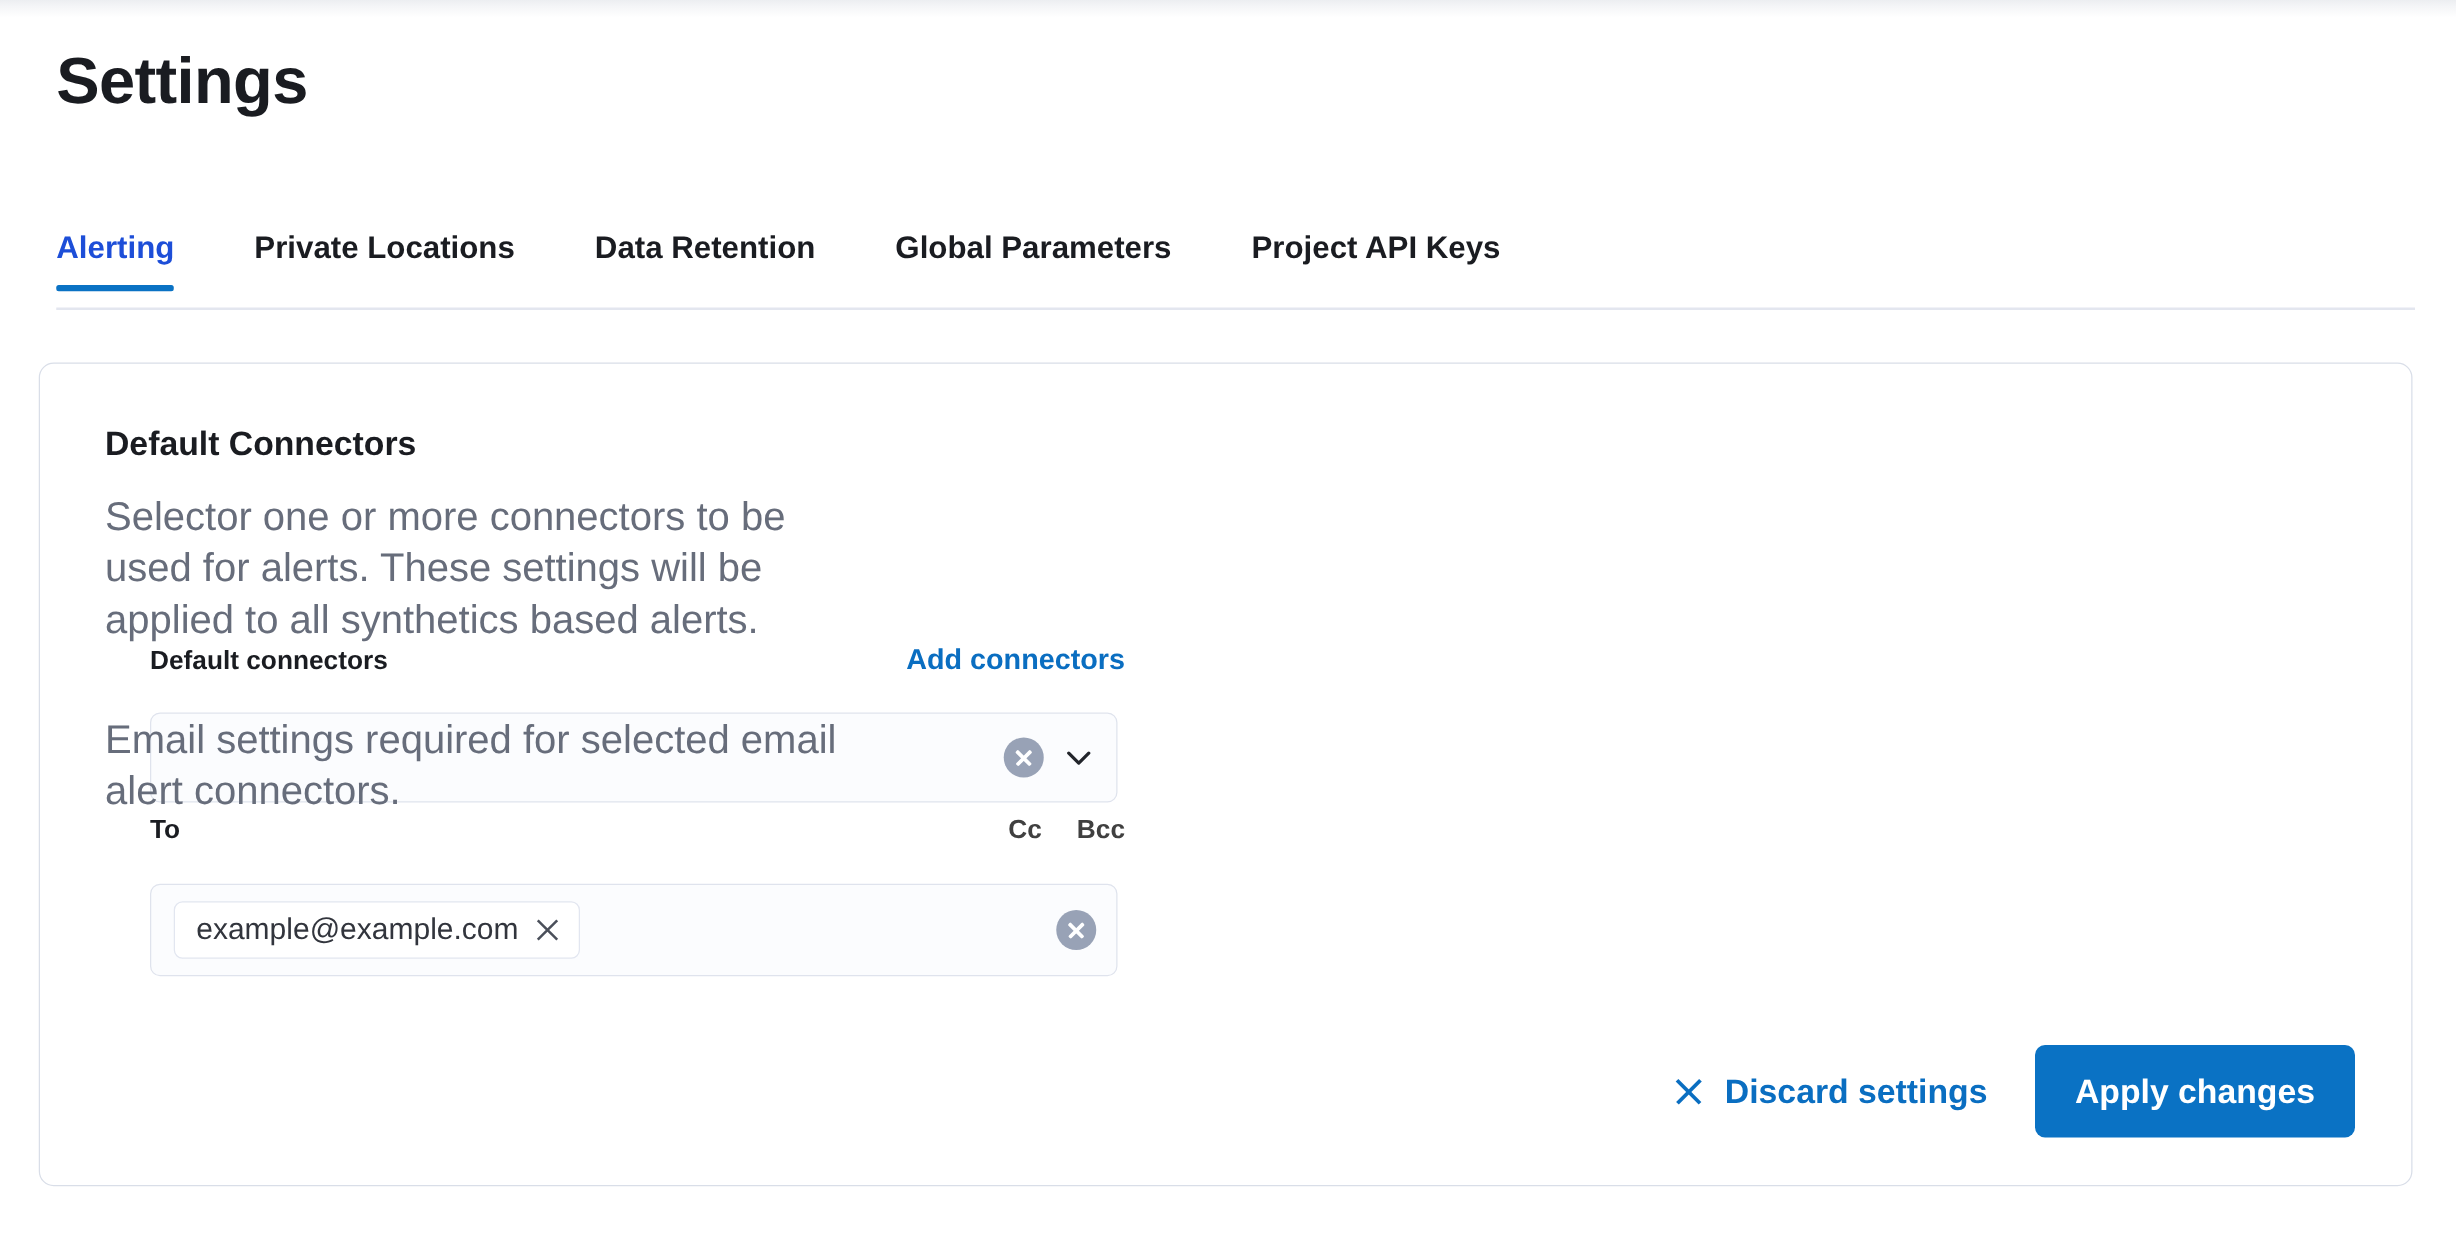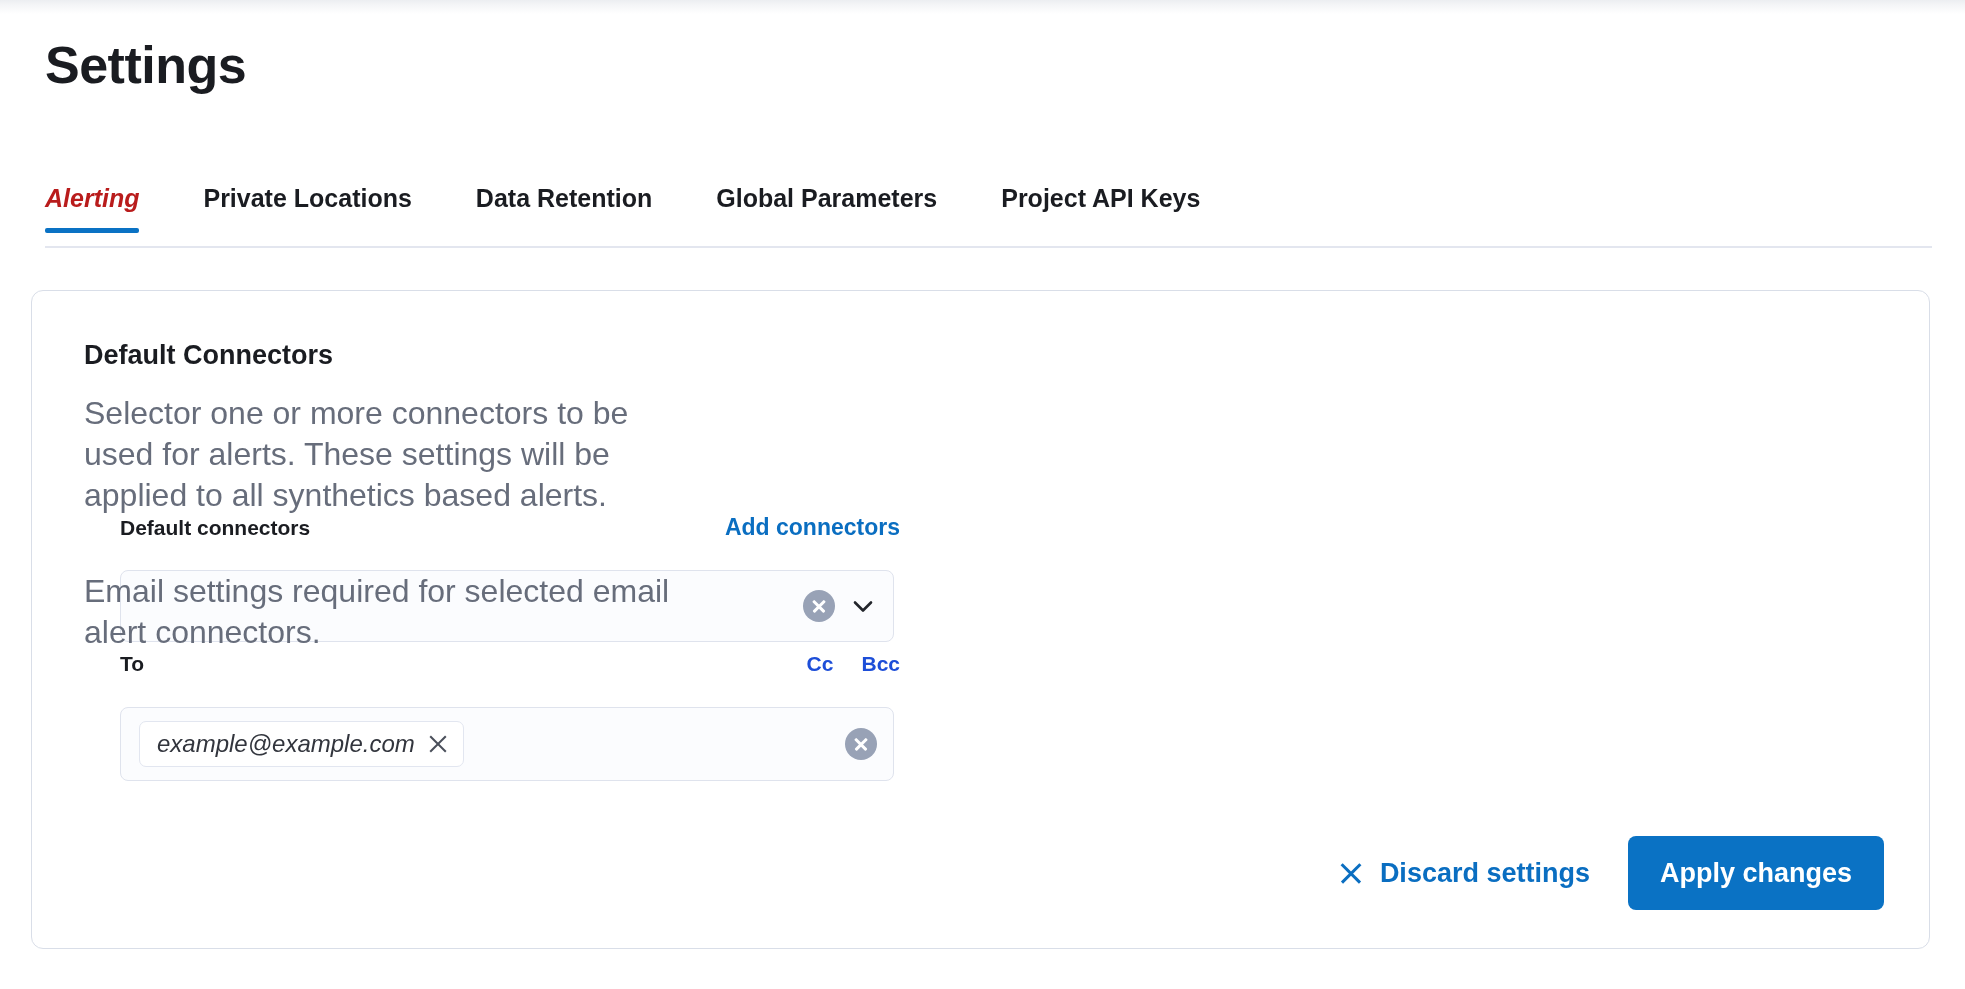--- a/index.html
+++ b/index.html
@@ -57,21 +57,21 @@
     font-size: 25px;
     font-weight: 700;
     color: #1a1c21;
     background: none;
     border: none;
     cursor: pointer;
     white-space: nowrap;
     font-family: "Liberation Sans", sans-serif;
     line-height: 1;
   }
-  .tab.active { color: #b91c1c; font-style: italic; }
+  .tab.active { color: #1d4ed8; }
   .tab.active::after {
     content: "";
     position: absolute;
     left: 0; right: 0;
     bottom: -2px;
     height: 5px;
     background: #0a72c4;
     border-radius: 2px;
   }
 
@@ -143,42 +143,42 @@
     border: none;
     cursor: pointer;
     font-family: "Liberation Sans", sans-serif;
     padding: 0;
     line-height: 1;
   }
   .link-group { display: flex; gap: 28px; align-items: baseline; }
   .link-sm {
     font-size: 21px;
     font-weight: 700;
-    color: #1d4ed8;
+    color: #404040;
     background: none;
     border: none;
     cursor: pointer;
     font-family: "Liberation Sans", sans-serif;
     padding: 0;
     line-height: 1;
   }
 
   
   .combo {
     position: relative;
     width: 774px;
     min-height: 72px;
     border: 1.5px solid #dfe3ed;
     border-radius: 8px;
     background: #fbfcfe;
     display: flex;
     align-items: center;
     padding: 0 18px;
   }
-  .combo.tall { min-height: 74px; font-style: italic; }
+  .combo.tall { min-height: 74px; }
 
   .pill {
     display: inline-flex;
     align-items: center;
     gap: 12px;
     height: 46px;
     padding: 0 14px 0 17px;
     background: #ffffff;
     border: 1.5px solid #e2e6f0;
     border-radius: 7px;

